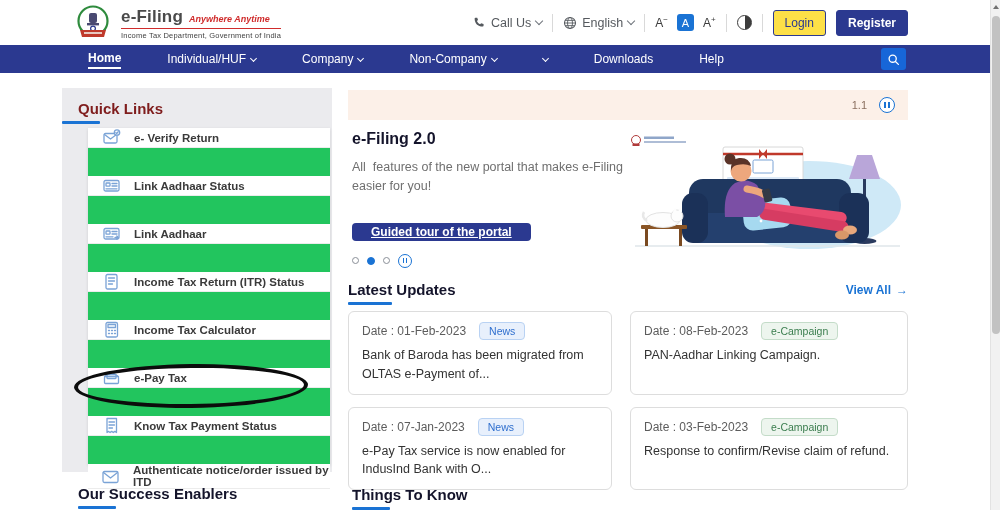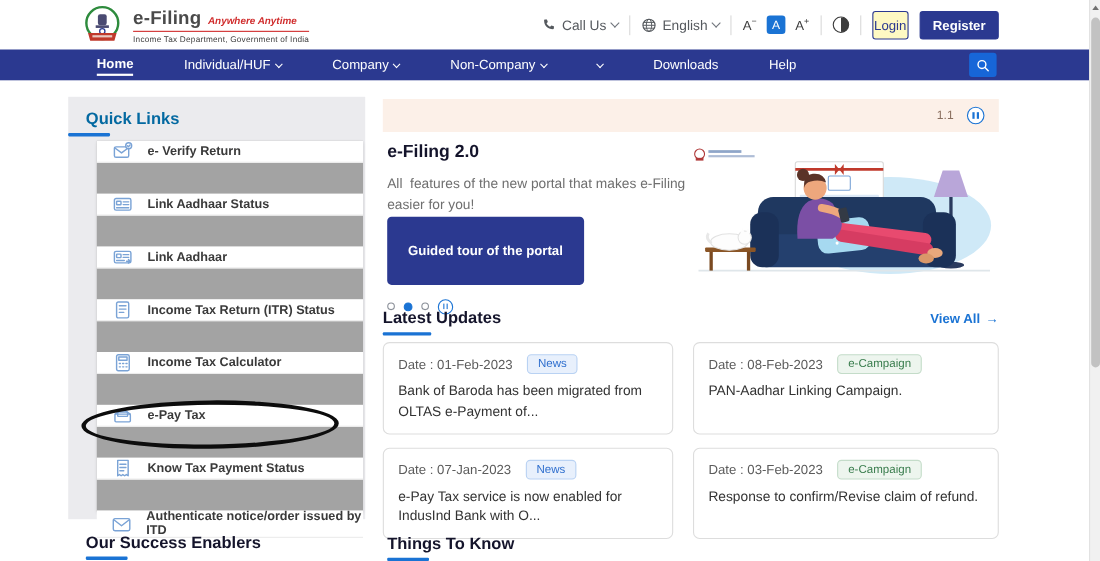--- a/index.html
+++ b/index.html
@@ -18,56 +18,56 @@
 
   .header-right { position:absolute; right:92px; top:0; height:45px; display:flex; align-items:center; gap:10px; }
   .hdr-item { display:flex; align-items:center; gap:5px; font-size:12.5px; color:#55595e; cursor:pointer; }
   .chev { width:6px; height:6px; border-right:1.5px solid #70757c; border-bottom:1.5px solid #70757c; transform:rotate(45deg); margin-top:-3px; }
   .vdiv { width:1px; height:18px; background:#d9d9d9; }
   .font-ctl { display:flex; align-items:center; gap:9px; }
   .fbtn { font-size:12px; color:#3c3c3c; cursor:pointer; position:relative; }
   .fbtn sup { font-size:8px; }
   .fbtn-active { background:#1a73d4; color:#fff; width:17px; height:17px; border-radius:3px; display:flex; align-items:center; justify-content:center; font-size:11px; }
   .contrast { width:15px; height:15px; border-radius:50%; border:1.5px solid #3c3c3c; background:linear-gradient(90deg,#ffffff 50%,#3c3c3c 50%); cursor:pointer; }
-  .btn-login { border:1px solid #2b3990; color:#2b3990; background:#fef9c3; font-size:12px; padding:5px 1px; border-radius:3px; cursor:pointer; }
+  .btn-login { border:1px solid #2b3990; color:#2b3990; background:#fde047; font-size:12px; padding:5px 11px; border-radius:3px; cursor:pointer; }
   .btn-register { border:1px solid #2b3990; color:#fff; background:#2b3990; font-size:12px; padding:5px 11px; border-radius:3px; cursor:pointer; font-weight:bold; }
 
   
   #navbar { position:absolute; left:0; top:45px; width:1000px; height:28px; background:#2b3990; display:flex; align-items:center; }
   #nav-list { display:flex; align-items:center; margin-left:78px; gap:0; height:100%; }
   .nav-item { display:flex; align-items:center; gap:5px; color:#fff; font-size:12px; padding:0 23px 0 0; margin-right:23px; height:100%; cursor:pointer; position:relative; white-space:nowrap; }
   .nav-item .lbl { padding:2px 0; }
   .nav-item.active .lbl { border-bottom:2px solid #fff; font-weight:bold;margin-left:10px; }
   .nav-chev { width:5px; height:5px; border-right:1.2px solid #fff; border-bottom:1.2px solid #fff; transform:rotate(45deg); margin-top:-2px; }
   .nav-search { position:absolute; right:94px; top:3px; width:25px; height:22px; background:#1766d8; border-radius:3px; display:flex; align-items:center; justify-content:center; cursor:pointer; }
 
   
   #sidebar { position:absolute; left:62px; top:88px; width:270px; height:384px; background:#ebebee; }
-  .ql-title { font-size:15px; font-weight:bold; color:#0369a1; margin:12px 0 0 16px; }
+  .ql-title { font-size:15px; font-weight:bold; color:#7f1d1d; margin:12px 0 0 16px; }
   .blue-underline { height:3px; background:#1a73d4; width:38px; border-radius:1px; margin-top:4px; }
-  #ql-list { position:absolute; left:26px; top:40px; width:242px; height:337px; background:#a3a3a3; box-shadow:0 1px 3px rgba(0,0,0,.12); display:flex; flex-direction:column;gap:28px; }
+  #ql-list { position:absolute; left:26px; top:40px; width:242px; height:337px; background:#22c55e; box-shadow:0 1px 3px rgba(0,0,0,.12); display:flex; flex-direction:column;gap:28px; }
   .ql-row { flex:1; display:flex; align-items:center; gap:13px; padding-left:13px; border-bottom:1px solid #ececec; cursor:pointer; background:#fff; }
   .ql-row:last-child { border-bottom:none; }
   .ql-icon { width:20px; height:19px; display:flex; align-items:center; justify-content:center; }
   .ql-icon svg { stroke:#7aa3d6; fill:none; stroke-width:1.3; stroke-linecap:round; stroke-linejoin:round; }
   .ql-label { font-size:11.5px; font-weight:bold; color:#3a3a3a; }
 
   #annotation-ellipse { position:absolute; left:74px; top:364px; width:234px; height:44px; border:4px solid #0c0c0c; border-radius:50%; transform:rotate(-.6deg); pointer-events:none; z-index:6; }
 
   
   #ticker { position:absolute; left:348px; top:90px; width:560px; height:30px; background:#fcf0e8; display:flex; align-items:center; justify-content:flex-end; gap:12px; padding-right:13px; }
   .ticker-counter { font-size:11px; color:#8a6f5f; }
   .pause-btn { width:16px; height:16px; border-radius:50%; border:1.5px solid #1a73d4; display:flex; align-items:center; justify-content:center; gap:2px; cursor:pointer; background:#fff; }
   .pause-btn i, .dot-pause i { display:block; width:2px; height:6px; background:#1a73d4; }
 
   
   #hero-text { position:absolute; left:352px; top:130px; width:290px; }
   .hero-title { font-size:16px; font-weight:bold; color:#14142b; }
   .hero-desc { font-size:12.5px; color:#6f6f6f; line-height:1.55; margin-top:10px; white-space:pre-wrap; }
-  .hero-btn { background:#2b3990; color:#fff; font-size:12px; font-weight:bold; border:none; border-radius:4px; padding:24px 19px; cursor:pointer; }
+  .hero-btn { margin-top:26px; background:#2b3990; color:#fff; font-size:12px; font-weight:bold; border:none; border-radius:4px; padding:2px 19px; cursor:pointer;text-decoration:underline; }
   .dots { display:flex; align-items:center; gap:8px; margin-top:13px; }
   .dot { width:7px; height:7px; border-radius:50%; border:1.5px solid #8a8f98; background:#fff; cursor:pointer; }
   .dot.filled { width:8px; height:8px; background:#1a73d4; border-color:#1a73d4; }
   .dot-pause { width:14px; height:14px; border-radius:50%; border:1.5px solid #1a73d4; display:flex; align-items:center; justify-content:center; gap:1.5px; cursor:pointer; }
   .dot-pause i { width:1.5px; height:5px; }
 
   #illustration { position:absolute; left:627px; top:133px; width:281px; height:120px; background:#fff; }
 
   
   #updates-header { position:absolute; left:348px; top:281px; width:560px; display:flex; justify-content:space-between; align-items:flex-start; }

